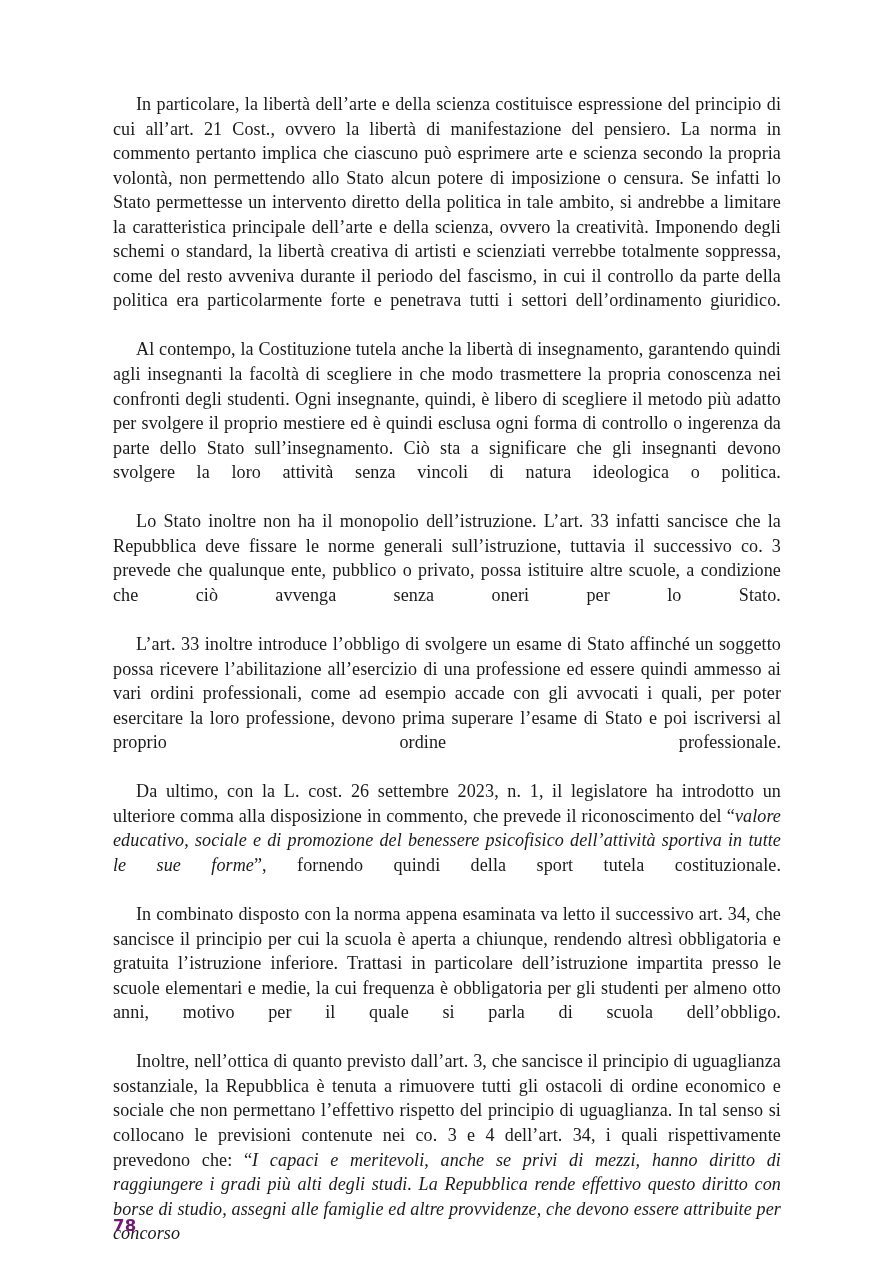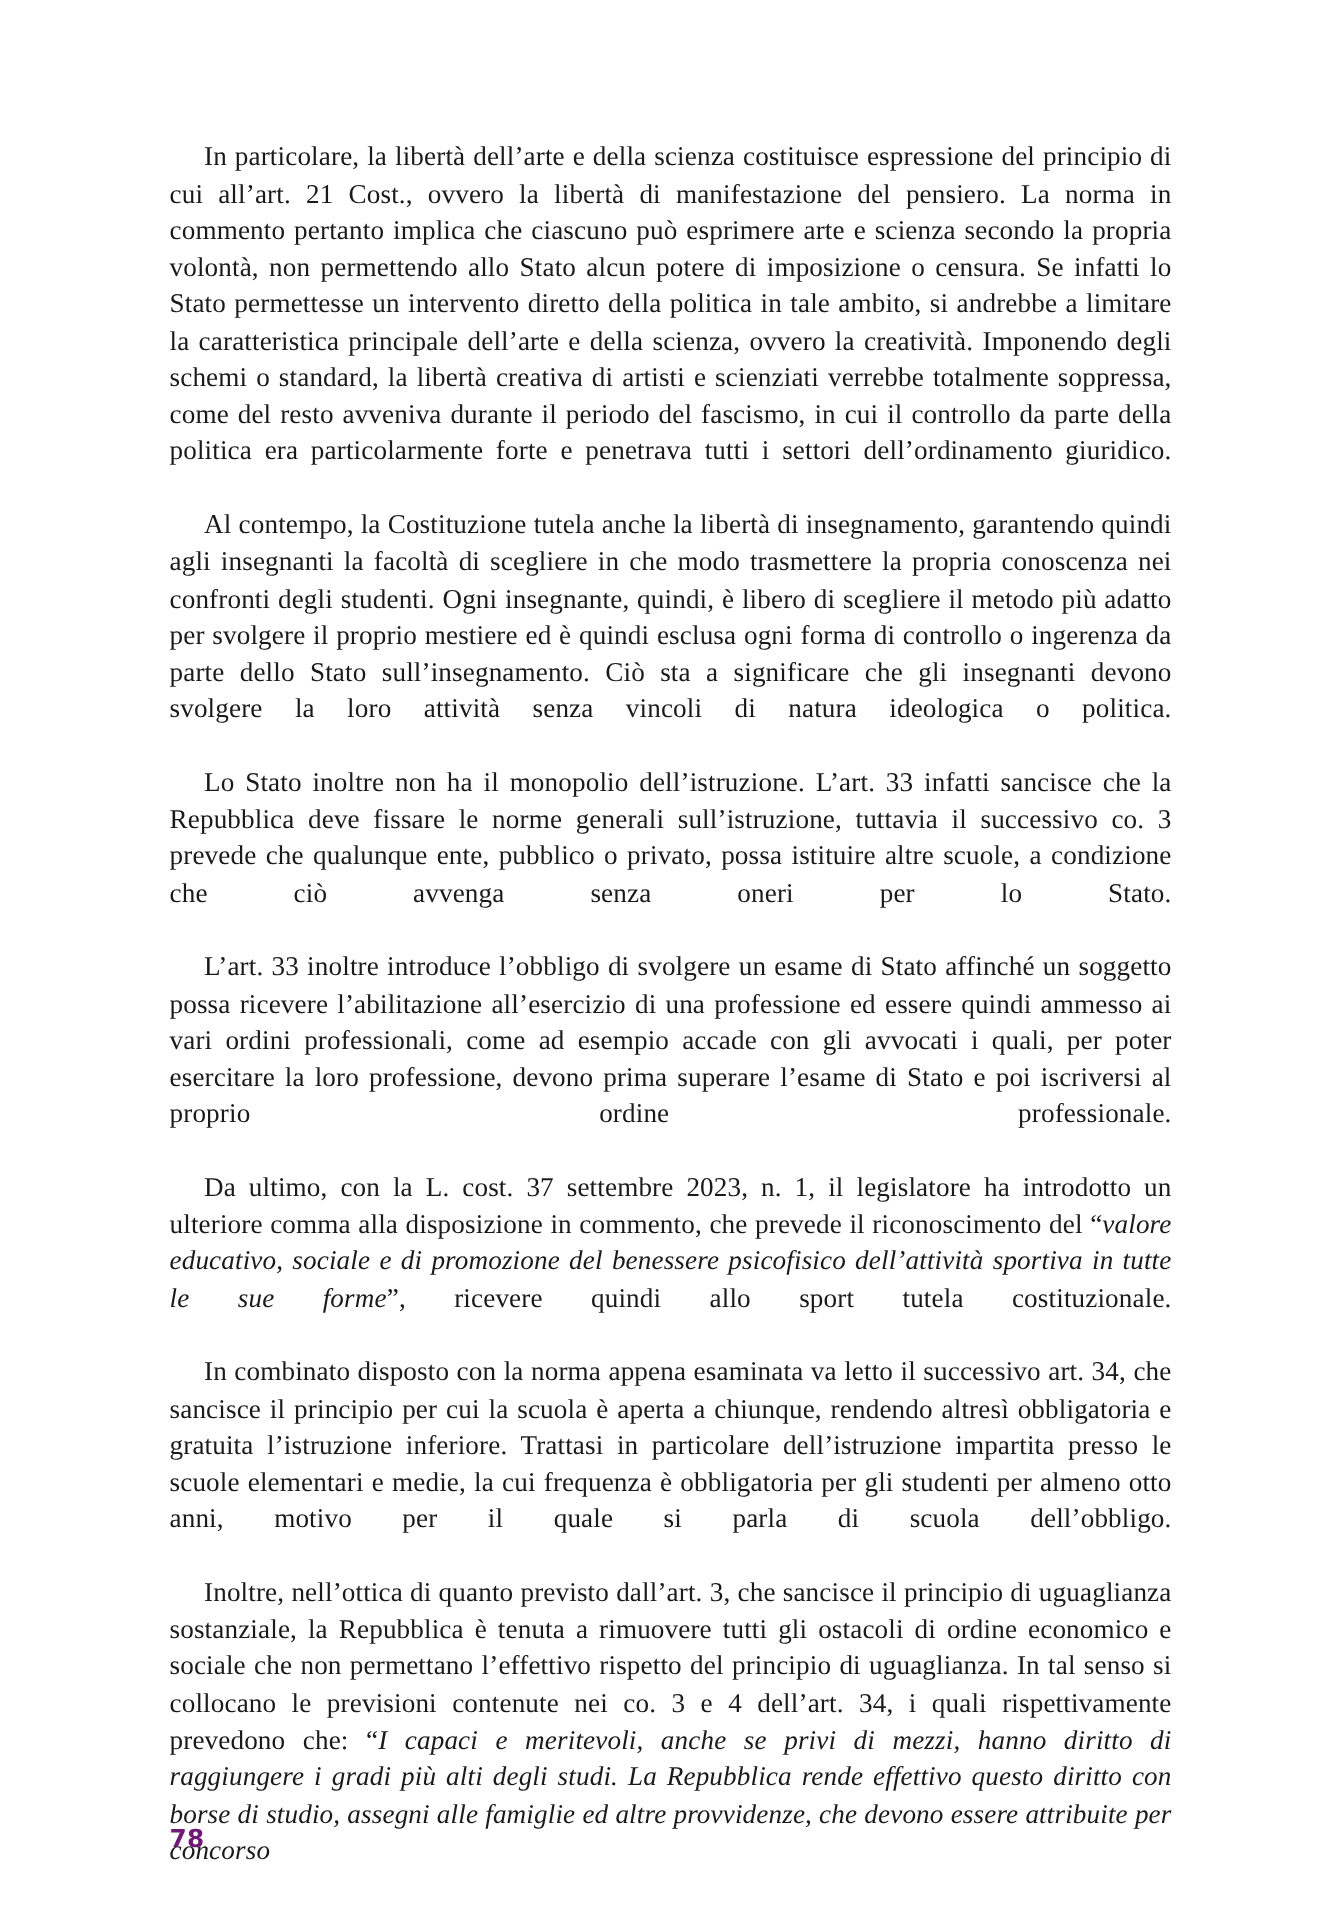--- a/index.html
+++ b/index.html
@@ -90,21 +90,21 @@
 </head>
 <body style="background: rgb(255, 255, 255); color: rgb(26, 26, 26);">
 
 <div class="page">
 
   <div class="text-block" id="body-text">
       <p class="para"><span>In particolare, la libertà dell’arte e della scienza costituisce espressione del principio di cui all’art. 21 Cost., ovvero la libertà di manifestazione del pensiero. La norma in commento pertanto implica che ciascuno può esprimere arte e scienza secondo la propria volontà, non permettendo allo Stato alcun potere di imposizione o censura. Se infatti lo Stato permettesse un intervento diretto della politica in tale ambito, si andrebbe a limitare la caratteristica principale dell’arte e della scienza, ovvero la creatività. Imponendo degli schemi o standard, la libertà creativa di artisti e scienziati verrebbe totalmente soppressa, come del resto avveniva durante il periodo del fascismo, in cui il controllo da parte della politica era particolarmente forte e penetrava tutti i settori dell’ordinamento giuridico.</span></p>
       <p class="para"><span>Al contempo, la Costituzione tutela anche la libertà di insegnamento, garantendo quindi agli insegnanti la facoltà di scegliere in che modo trasmettere la propria conoscenza nei confronti degli studenti. Ogni insegnante, quindi, è libero di scegliere il metodo più adatto per svolgere il proprio mestiere ed è quindi esclusa ogni forma di controllo o ingerenza da parte dello Stato sull’insegnamento. Ciò sta a significare che gli insegnanti devono svolgere la loro attività senza vincoli di natura ideologica o politica.</span></p>
       <p class="para"><span>Lo Stato inoltre non ha il monopolio dell’istruzione. L’art. 33 infatti sancisce che la Repubblica deve fissare le norme generali sull’istruzione, tuttavia il successivo co. 3 prevede che qualunque ente, pubblico o privato, possa istituire altre scuole, a condizione che ciò avvenga senza oneri per lo Stato.</span></p>
       <p class="para"><span>L’art. 33 inoltre introduce l’obbligo di svolgere un esame di Stato affinché un soggetto possa ricevere l’abilitazione all’esercizio di una professione ed essere quindi ammesso ai vari ordini professionali, come ad esempio accade con gli avvocati i quali, per poter esercitare la loro professione, devono prima superare l’esame di Stato e poi iscriversi al proprio ordine professionale.</span></p>
-      <p class="para"><span>Da ultimo, con la L. cost. 37 settembre 2023, n. 1, il legislatore ha introdotto un ulteriore comma alla disposizione in commento, che prevede il riconoscimento del “</span><em>valore educativo, sociale e di promozione del benessere psicofisico dell’attività sportiva in tutte le sue forme</em><span>”, ricevere quindi allo sport tutela costituzionale.</span></p>
+      <p class="para"><span>Da ultimo, con la L. cost. 26 settembre 2023, n. 1, il legislatore ha introdotto un ulteriore comma alla disposizione in commento, che prevede il riconoscimento del “</span><em>valore educativo, sociale e di promozione del benessere psicofisico dell’attività sportiva in tutte le sue forme</em><span>”, fornendo quindi della sport tutela costituzionale.</span></p>
       <p class="para"><span>In combinato disposto con la norma appena esaminata va letto il successivo art. 34, che sancisce il principio per cui la scuola è aperta a chiunque, rendendo altresì obbligatoria e gratuita l’istruzione inferiore. Trattasi in particolare dell’istruzione impartita presso le scuole elementari e medie, la cui frequenza è obbligatoria per gli studenti per almeno otto anni, motivo per il quale si parla di scuola dell’obbligo.</span></p>
       <p class="para"><span>Inoltre, nell’ottica di quanto previsto dall’art. 3, che sancisce il principio di uguaglianza sostanziale, la Repubblica è tenuta a rimuovere tutti gli ostacoli di ordine economico e sociale che non permettano l’effettivo rispetto del principio di uguaglianza. In tal senso si collocano le previsioni contenute nei co. 3 e 4 dell’art. 34, i quali rispettivamente prevedono che: “</span><em>I capaci e meritevoli, anche se privi di mezzi, hanno diritto di raggiungere i gradi più alti degli studi. La Repubblica rende effettivo questo diritto con borse di studio, assegni alle famiglie ed altre provvidenze, che devono essere attribuite per concorso</em></p>
     </div>
 
   <div class="footer">
     <span class="footer-pageno">78</span>
   </div>
 
 </div>
 

